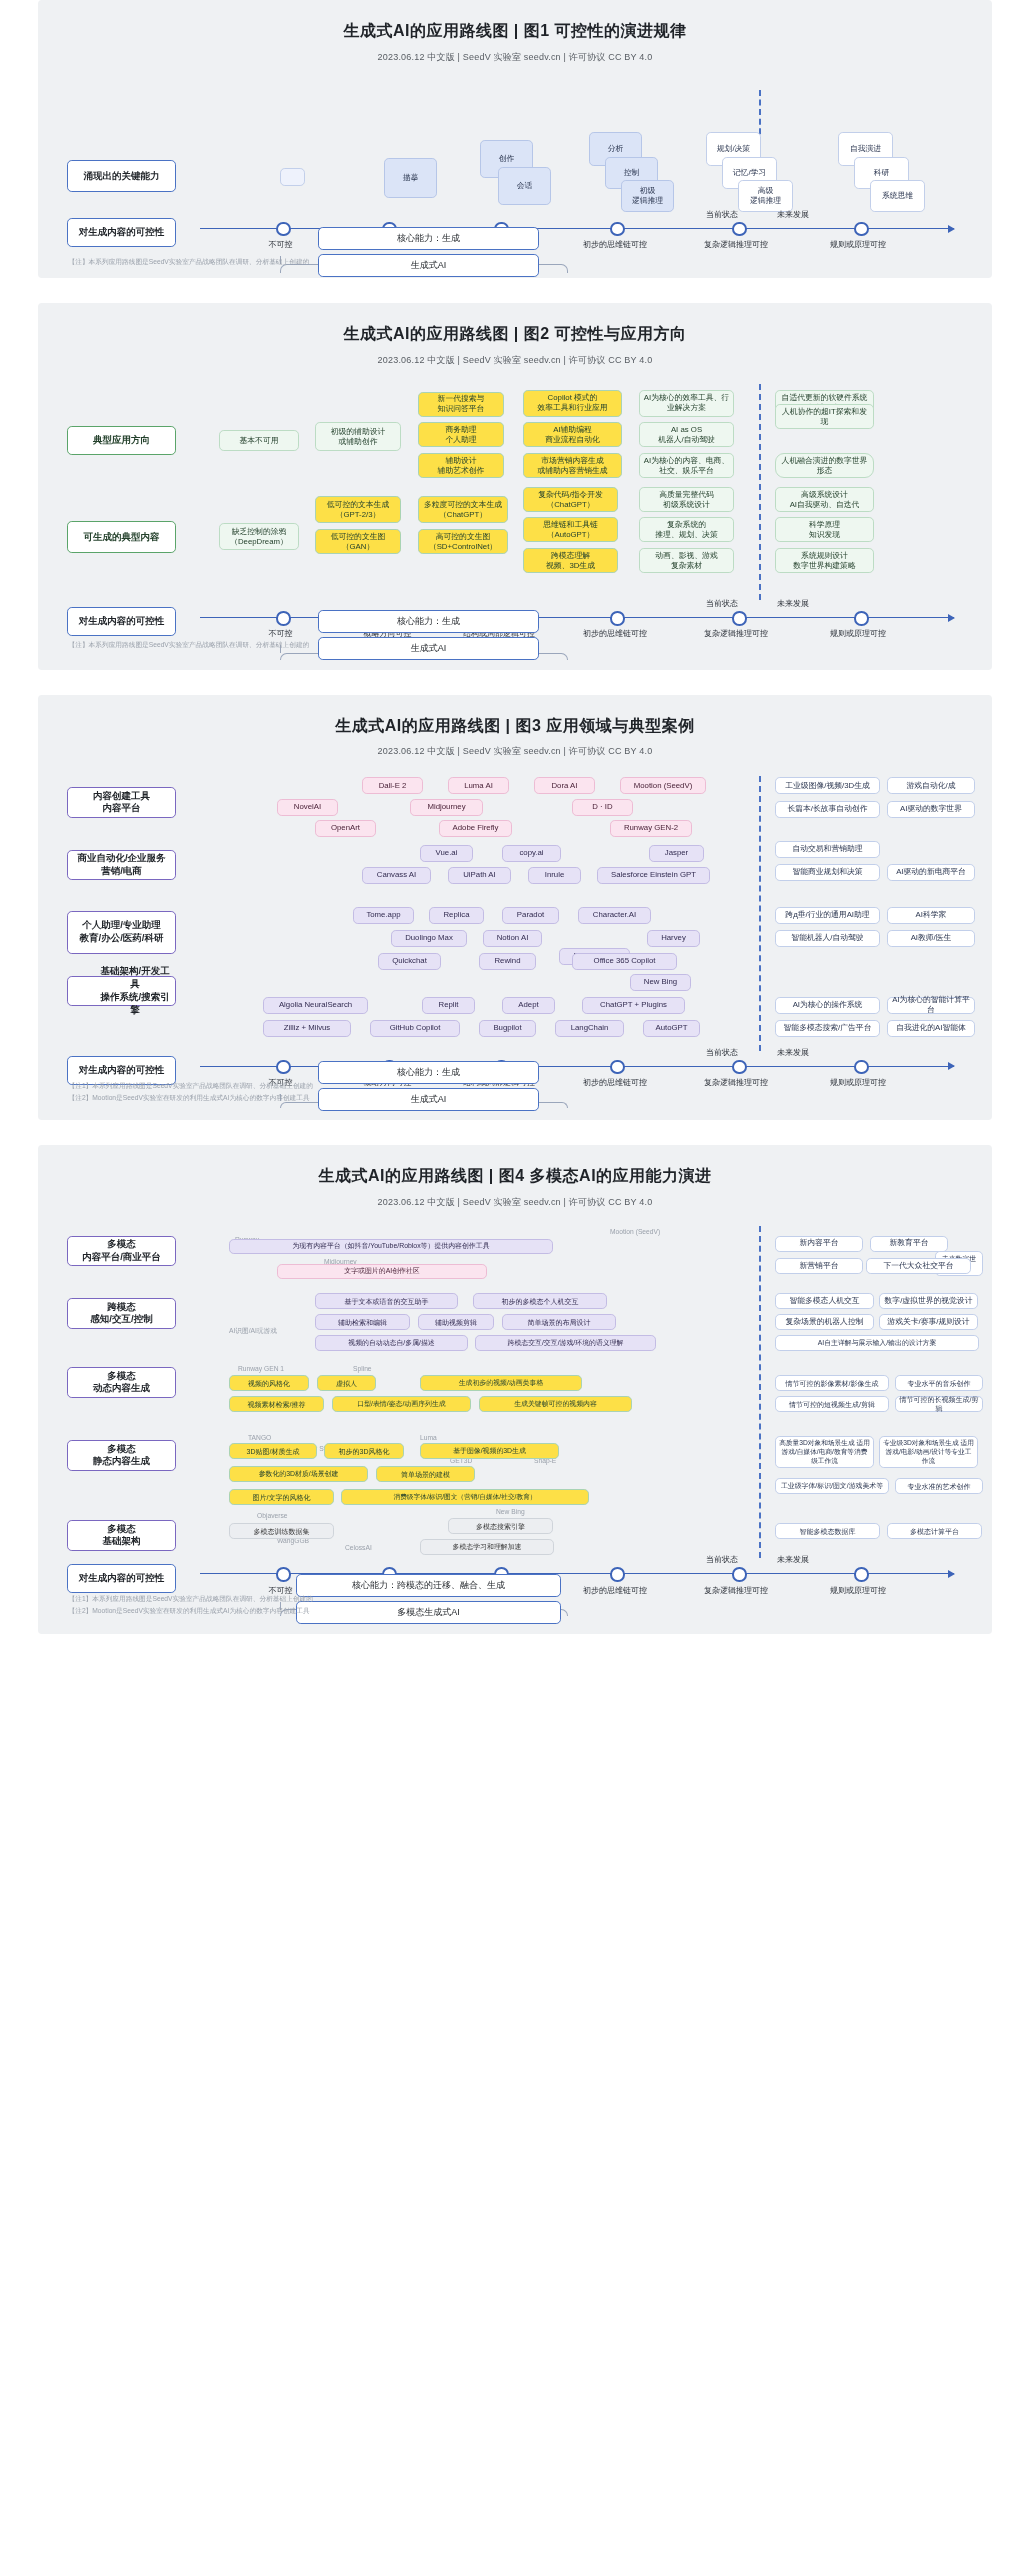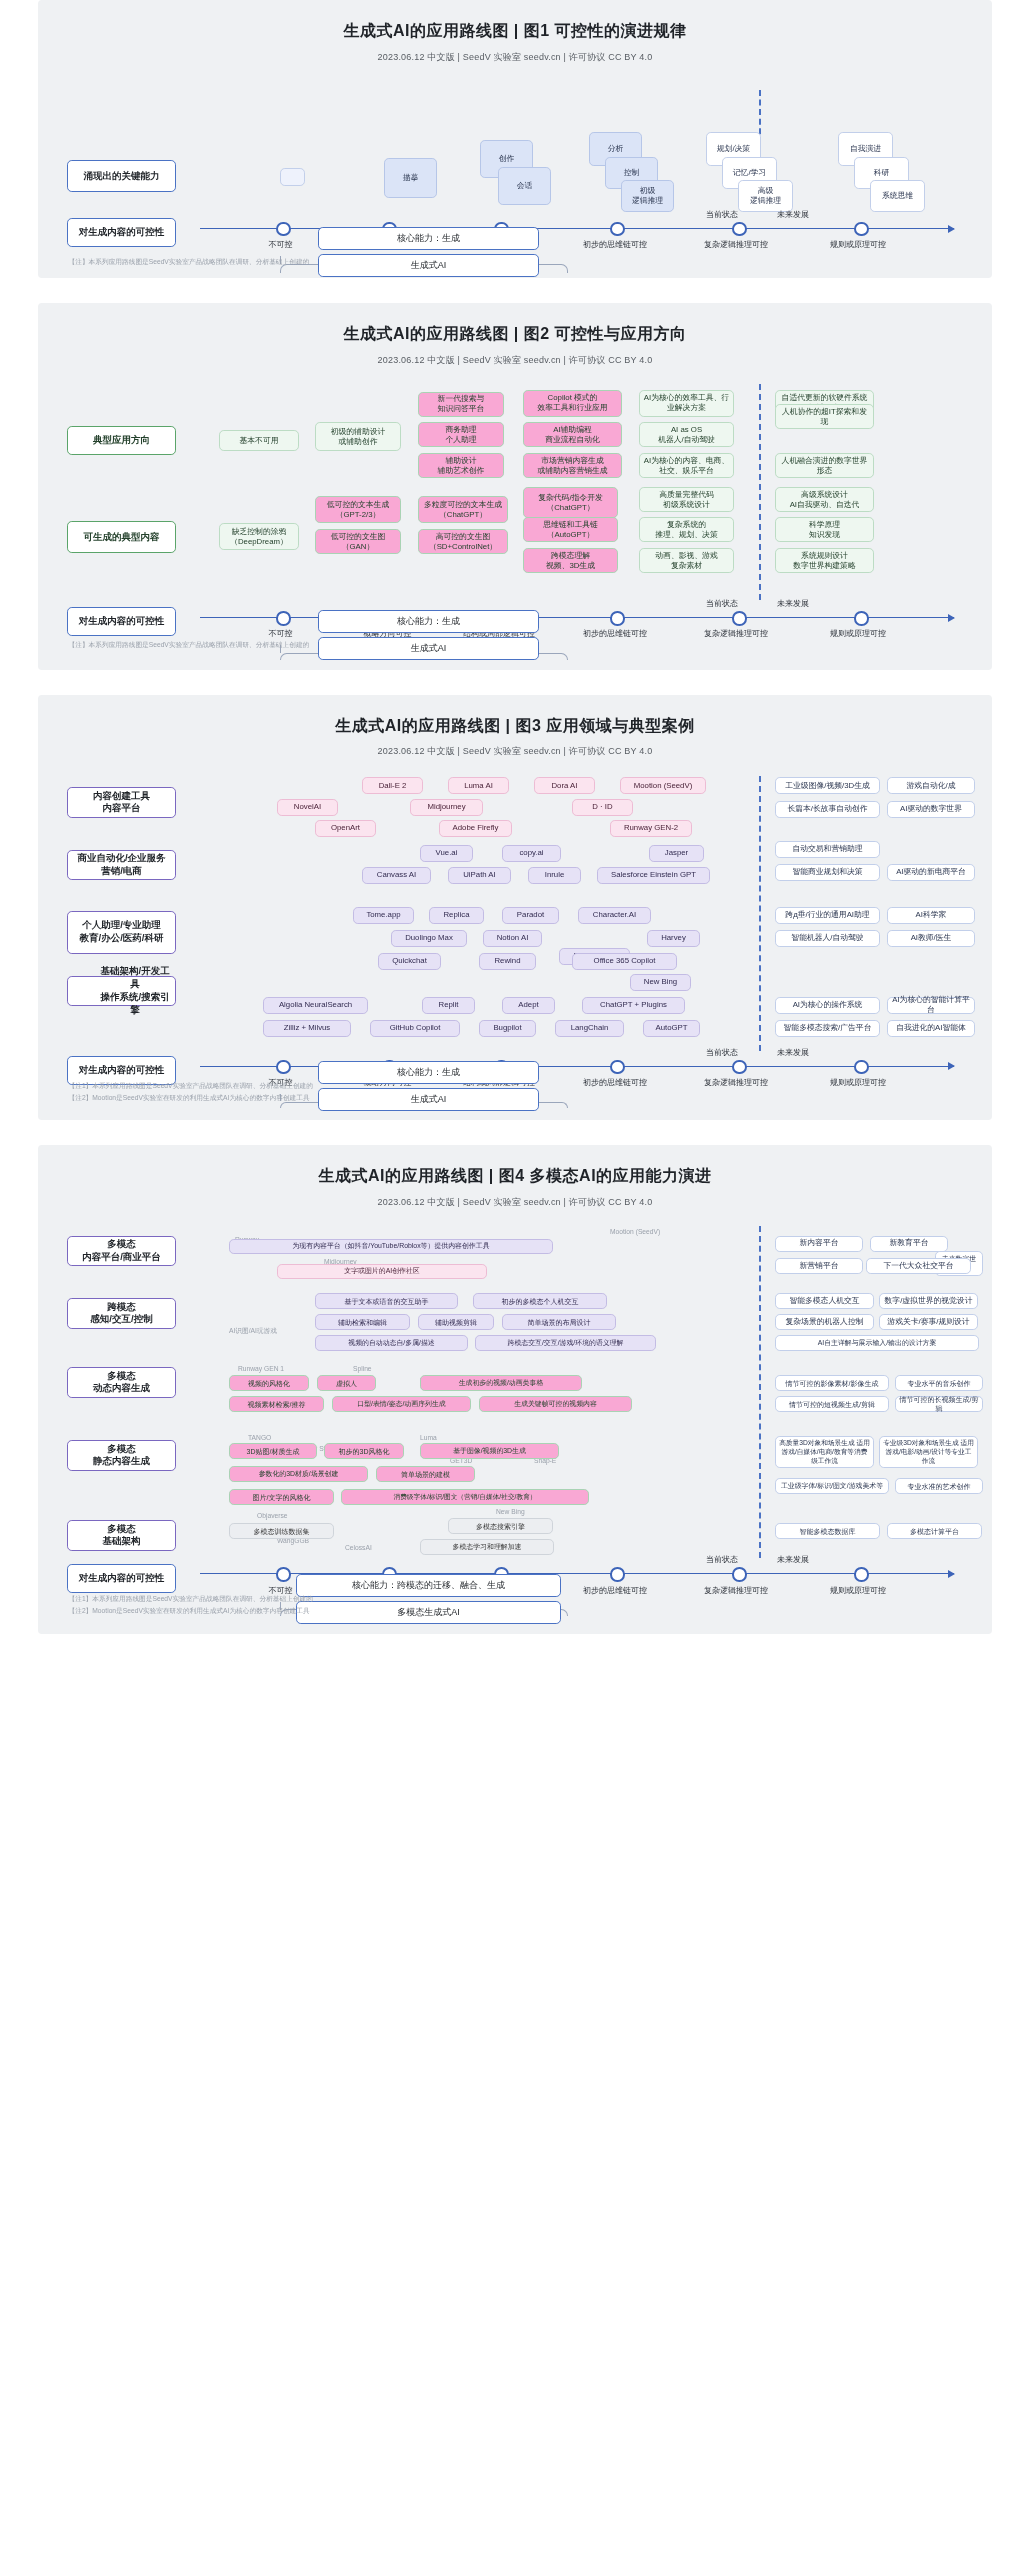--- a/index.html
+++ b/index.html
@@ -10,21 +10,21 @@
   .canvas{position:relative;margin-top:13.4px;}
   .rowlabel{position:absolute;border:1.3px solid #4a72c4;border-radius:4.8px;background:#ffffff;
     font-size:9.5px;font-weight:bold;color:#1f2328;display:flex;align-items:center;justify-content:center;
     text-align:center;line-height:1.35;padding:1.9px 3.8px;box-sizing:border-box;}
   .rowlabel.green{border-color:#5aa469;background:#ffffff;}
   .node{position:absolute;box-sizing:border-box;border-radius:4.8px;display:flex;align-items:center;
     justify-content:center;text-align:center;line-height:1.3;padding:1.9px 2.9px;font-size:7.8px;}
   .blue{background:#dbe4f7;border:1px solid #b6c6e8;color:#2b3650;}
   .blue2{background:#eef2fc;border:1px solid #c2cfea;color:#2b3650;}
   .white{background:#ffffff;border:1px solid #c2cfea;color:#2b3650;}
-  .green{background:#f9a8d4;border:1px solid #a9d3b4;color:#24412c;}
+  .green{background:#fde047;border:1px solid #a9d3b4;color:#24412c;}
   .green2{background:#eef7f0;border:1px solid #bcdcc4;color:#24412c;}
   .purple{background:#e6e2f6;border:1px solid #c3bce4;color:#322b50;}
   .pink{background:#fbe4ef;border:1px solid #edbcd4;color:#4a2238;}
   .gray{background:#eceef1;border:1px solid #cfd4da;color:#333;}
   .divider{position:absolute;border-left:2.1px dashed #4a72c4;}
   .axis{position:absolute;height:0;border-top:1.5px solid #3d64b8;}
   .axis:after{content:"";position:absolute;right:-1px;top:-4.3px;border-left:7.6px solid #3d64b8;
     border-top:4.3px solid transparent;border-bottom:4.3px solid transparent;}
   .dot{position:absolute;width:10.5px;height:10.5px;border-radius:50%;background:#ffffff;border:2.1px solid #3d64b8;}
   .axlab{position:absolute;font-size:8px;color:#2b3038;text-align:center;white-space:nowrap;}
@@ -121,35 +121,35 @@
     <div class="node green" style="left:485px;top:73px;width:99px;height:25px;white-space:pre-line;">市场营销内容生成
 或辅助内容营销生成</div>
 
     <div class="node green2" style="left:601px;top:9.5px;width:95px;height:27px;white-space:pre-line;">AI为核心的效率工具、行业解决方案</div>
     <div class="node green2" style="left:601px;top:42px;width:95px;height:25px;white-space:pre-line;">AI as OS
 机器人/自动驾驶</div>
     <div class="node green2" style="left:601px;top:73px;width:95px;height:25px;white-space:pre-line;">AI为核心的内容、电商、社交、娱乐平台</div>
 
     <div class="node green2" style="left:737px;top:9.5px;width:99px;height:27px;white-space:pre-line;">自适代更新的软硬件系统设计开发</div>
     <div class="node green2" style="left:737px;top:24px;width:99px;height:25px;white-space:pre-line;">人机协作的超IT探索和发现</div>
-    <div class="node green2" style="left:737px;top:73px;width:99px;height:25px;white-space:pre-line;">人机融合演进的数字世界形态</div>
+    <div class="node green2" style="left:737px;top:73px;width:99px;height:25px;white-space:pre-line;border-radius:9px;">人机融合演进的数字世界形态</div>
 
     <div class="node green2" style="left:181px;top:143px;width:80px;height:27px;white-space:pre-line;">缺乏控制的涂鸦
 （DeepDream）</div>
     <div class="node green" style="left:277px;top:116px;width:86px;height:27px;white-space:pre-line;">低可控的文本生成
 （GPT-2/3）</div>
     <div class="node green" style="left:277px;top:149px;width:86px;height:25px;white-space:pre-line;">低可控的文生图
 （GAN）</div>
 
     <div class="node green" style="left:380px;top:116px;width:90px;height:27px;white-space:pre-line;">多粒度可控的文本生成
 （ChatGPT）</div>
     <div class="node green" style="left:380px;top:149px;width:90px;height:25px;white-space:pre-line;">高可控的文生图
 （SD+ControlNet）</div>
 
-    <div class="node green" style="left:485px;top:107px;width:95px;height:31px;white-space:pre-line;">复杂代码/指令开发
+    <div class="node green" style="left:485px;top:107px;width:95px;height:25px;white-space:pre-line;">复杂代码/指令开发
 （ChatGPT）</div>
     <div class="node green" style="left:485px;top:137px;width:95px;height:25px;white-space:pre-line;">思维链和工具链
 （AutoGPT）</div>
     <div class="node green" style="left:485px;top:168px;width:95px;height:25px;white-space:pre-line;">跨模态理解
 视频、3D生成</div>
 
     <div class="node green2" style="left:601px;top:107px;width:95px;height:25px;white-space:pre-line;">高质量完整代码
 初级系统设计</div>
     <div class="node green2" style="left:601px;top:137px;width:95px;height:25px;white-space:pre-line;">复杂系统的
 推理、规划、决策</div>

